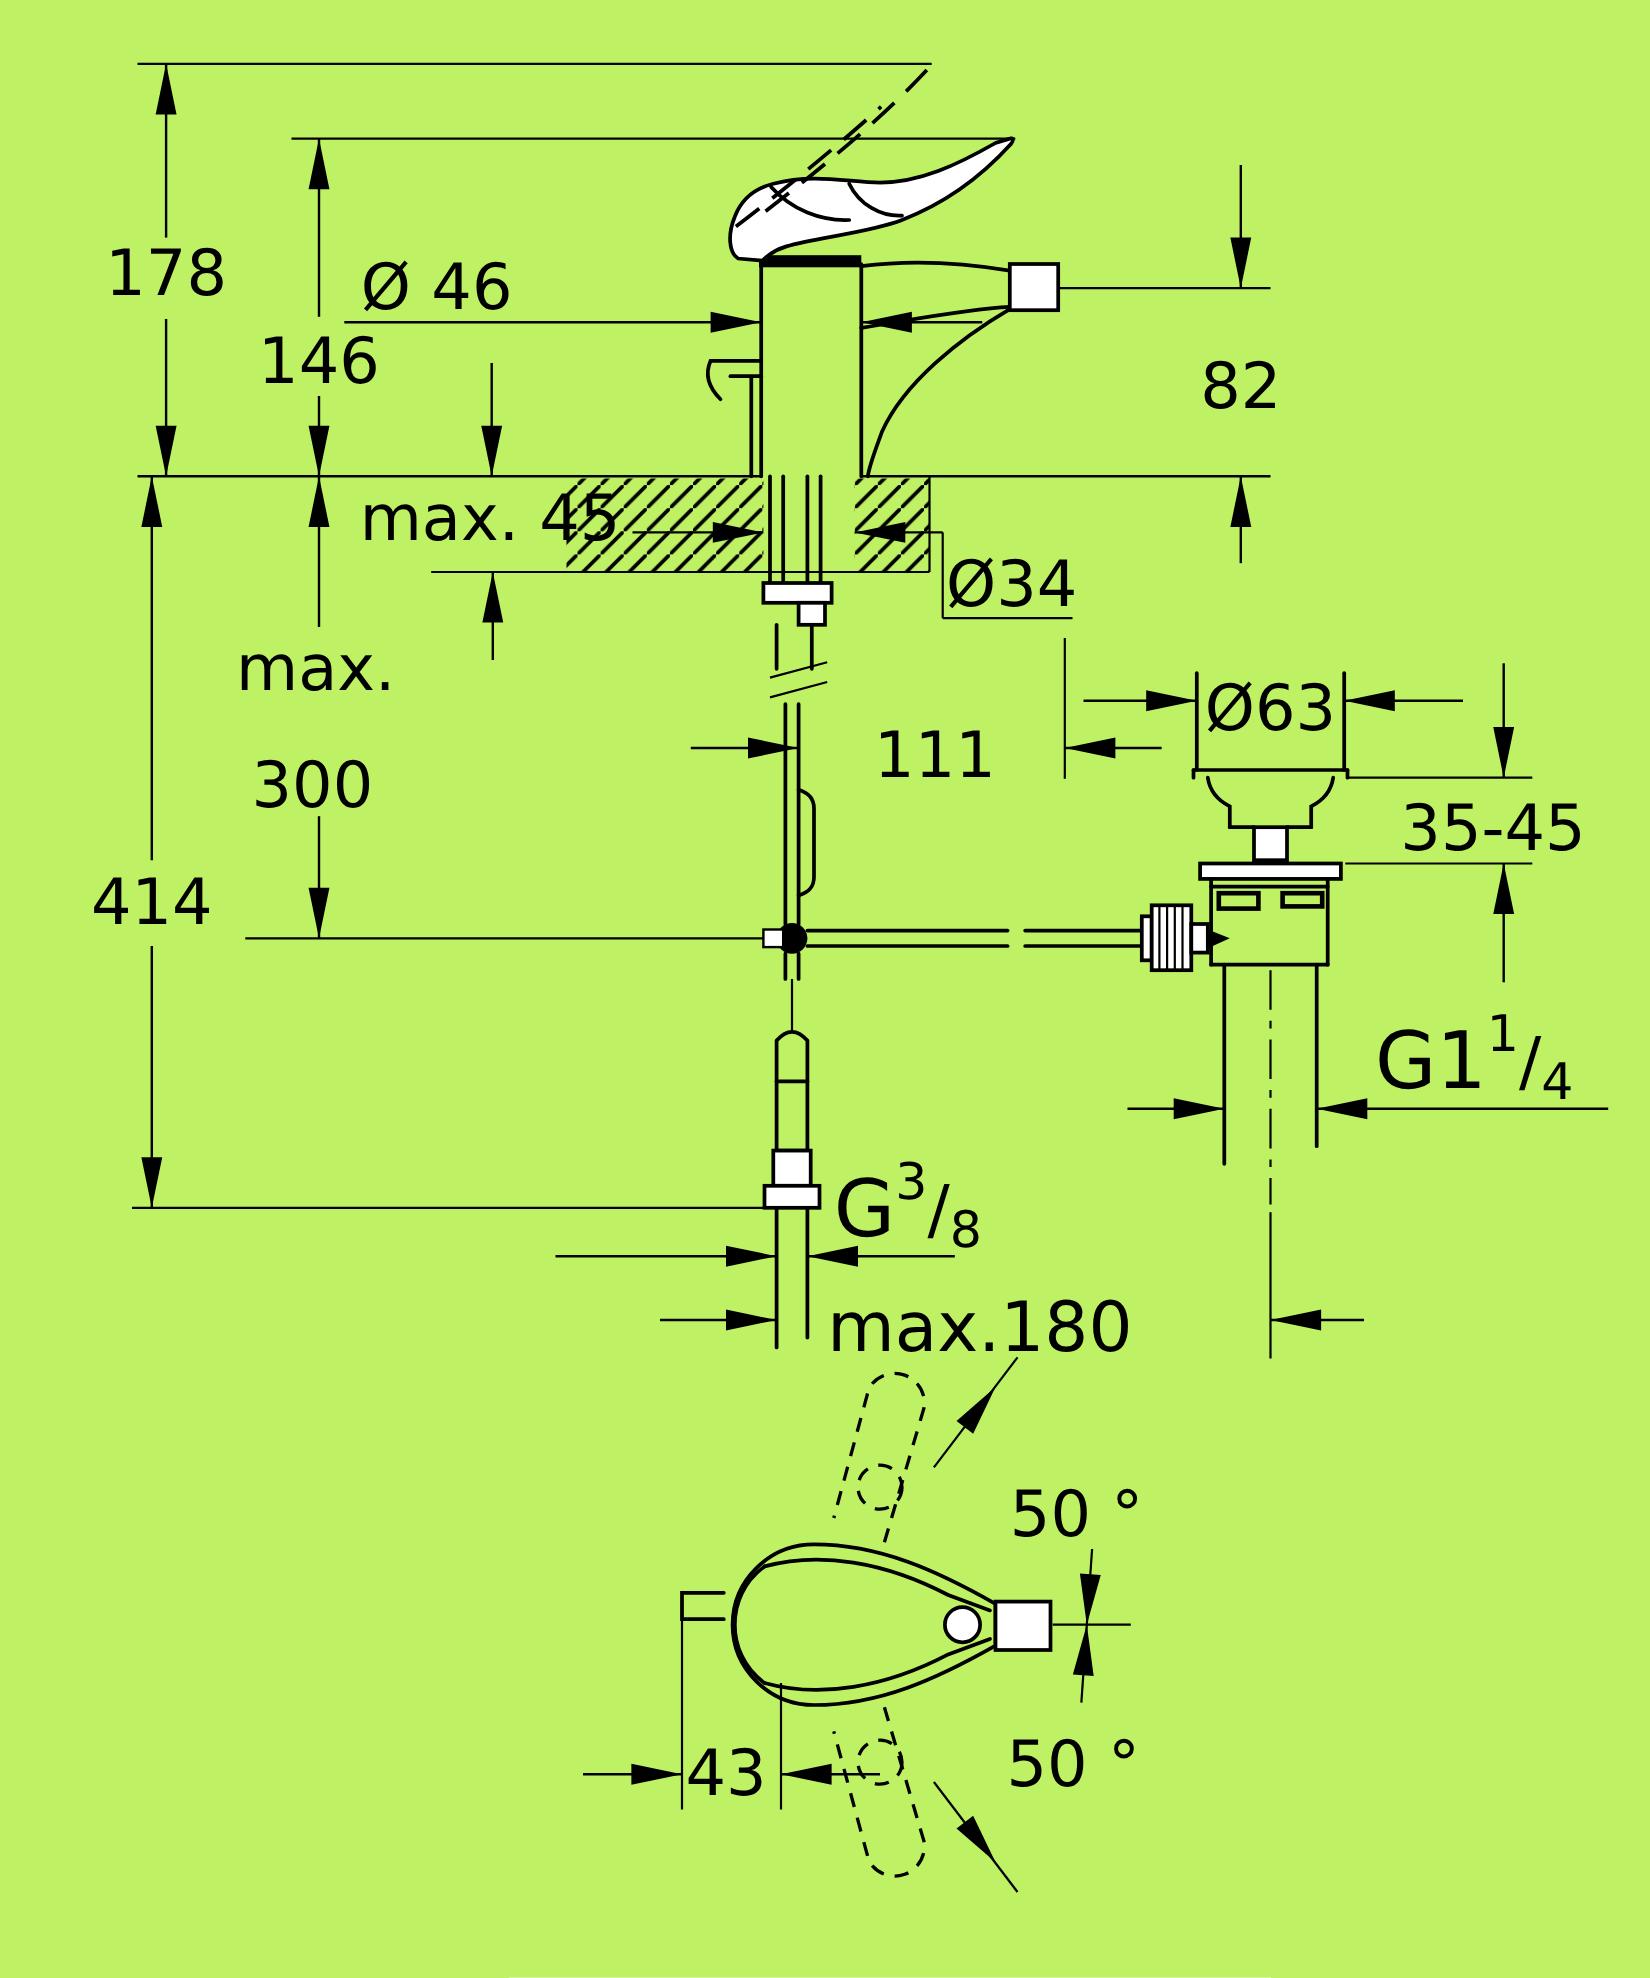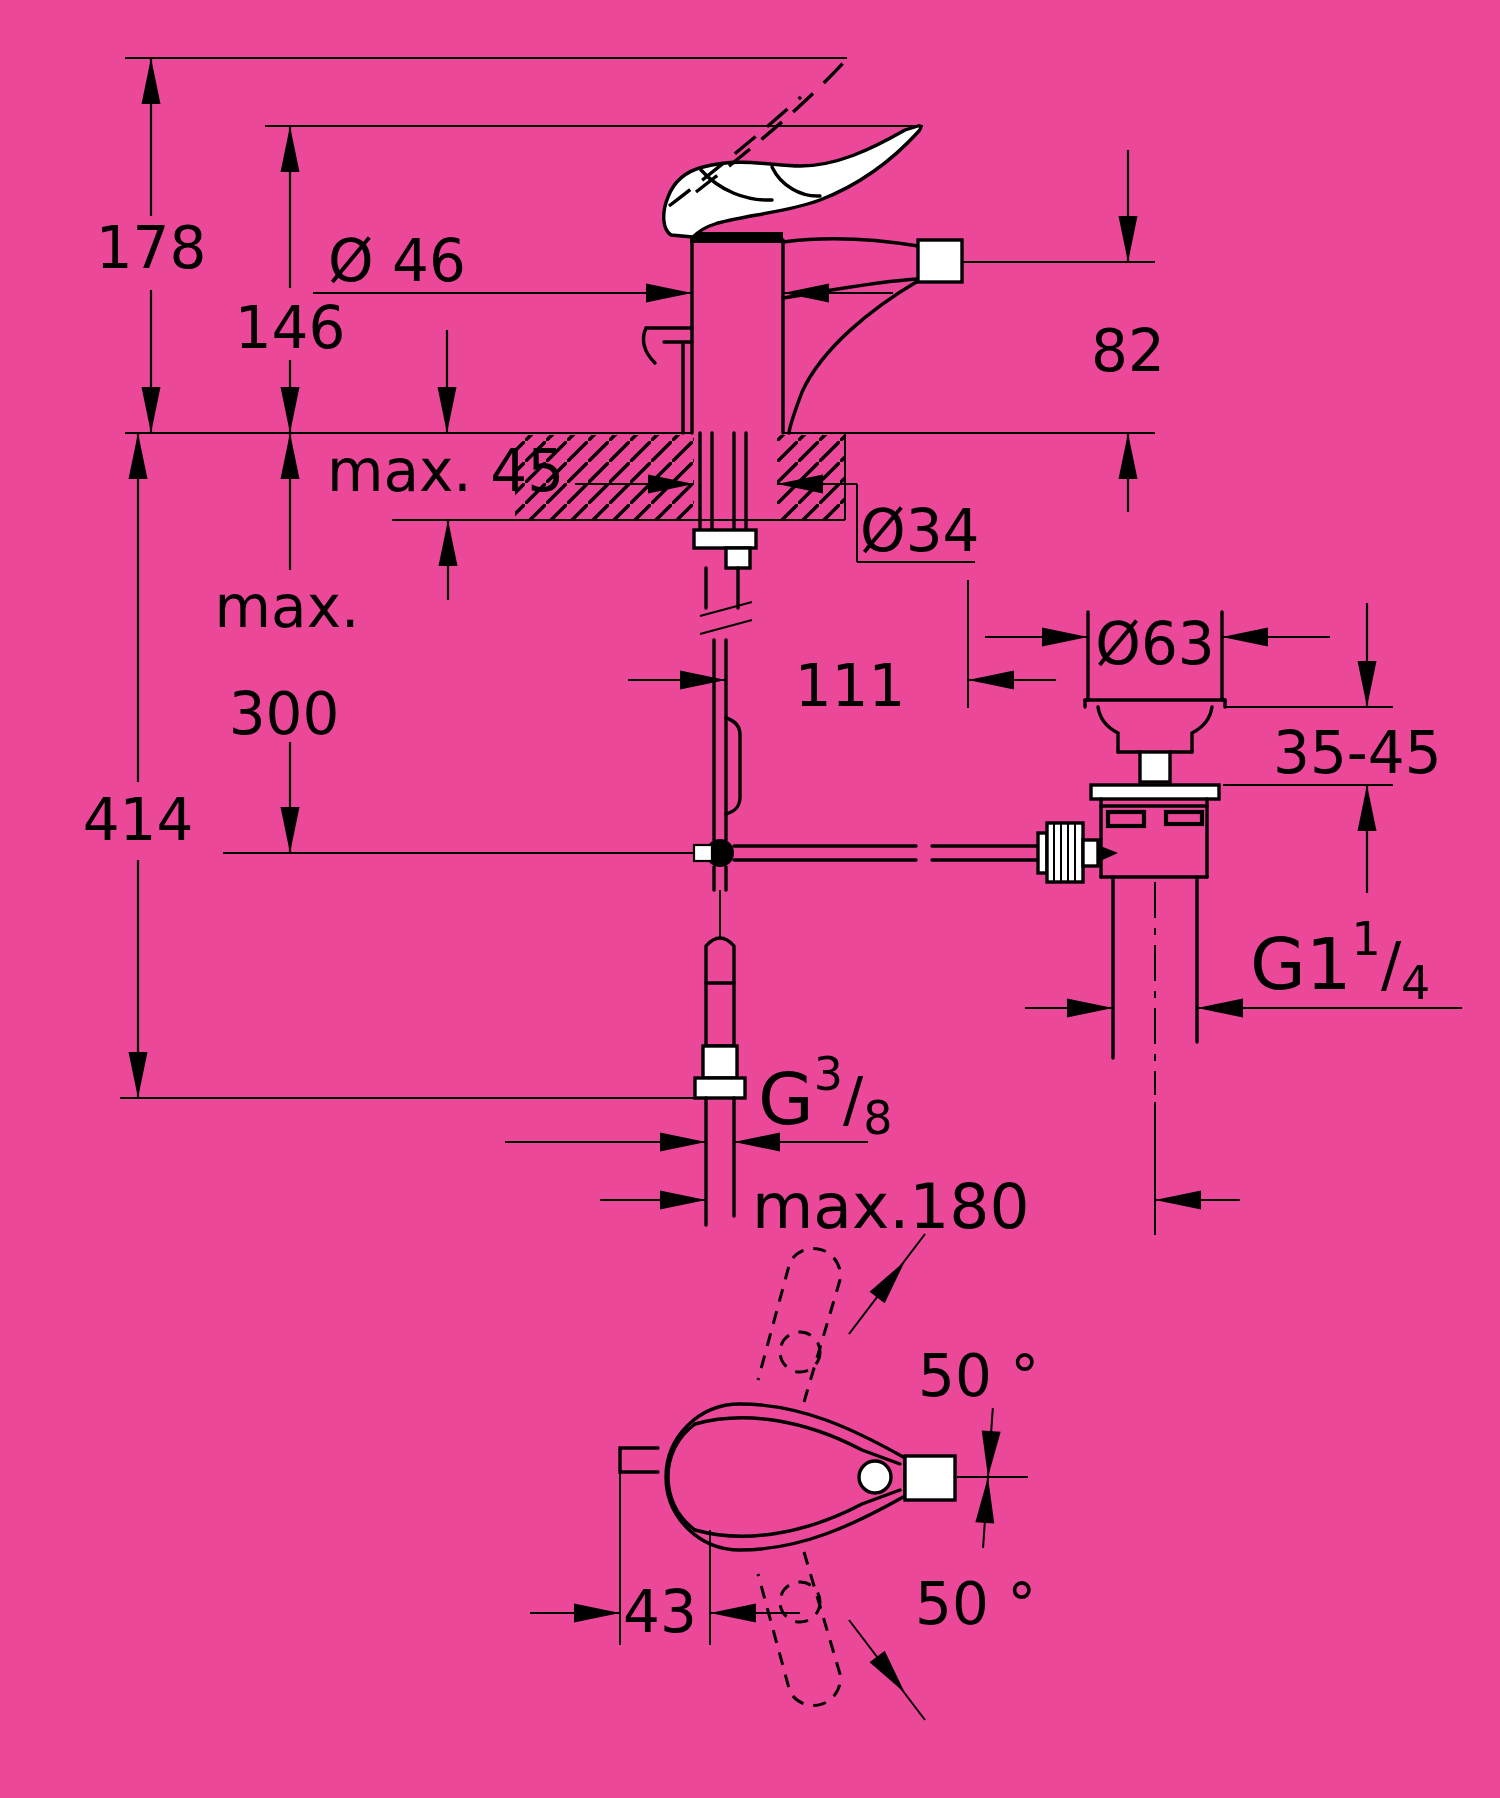--- a/index.html
+++ b/index.html
@@ -1,16 +1,16 @@
 <!DOCTYPE html>
 <html><head>
 <meta charset="utf-8">
 <style>
   html,body{margin:0;padding:0;background:#fff;}
-  .stage{width:1500px;height:1798px;background:#ec4899;position:relative;}
+  .stage{width:1500px;height:1798px;background:#bef264;position:relative;}
   svg{display:block;}
   .ln{stroke:#000;stroke-width:2.2;fill:none;stroke-linecap:butt;}
   .ln3{stroke:#000;stroke-width:3.4;fill:none;stroke-linecap:round;}
   .ln4{stroke:#000;stroke-width:4.2;fill:none;stroke-linecap:round;}
   .thin{stroke:#000;stroke-width:2;fill:none;}
   .dash{stroke:#000;stroke-width:3.4;fill:none;stroke-dasharray:27 15;stroke-linecap:butt;}
   .dashc{stroke:#000;stroke-width:3;fill:none;stroke-dasharray:13 10;}
   .cl{stroke:#000;stroke-width:2;fill:none;stroke-dasharray:36 10 7 10;}
   .arr{fill:#000;stroke:none;}
   .whitefill{fill:#fff;}

